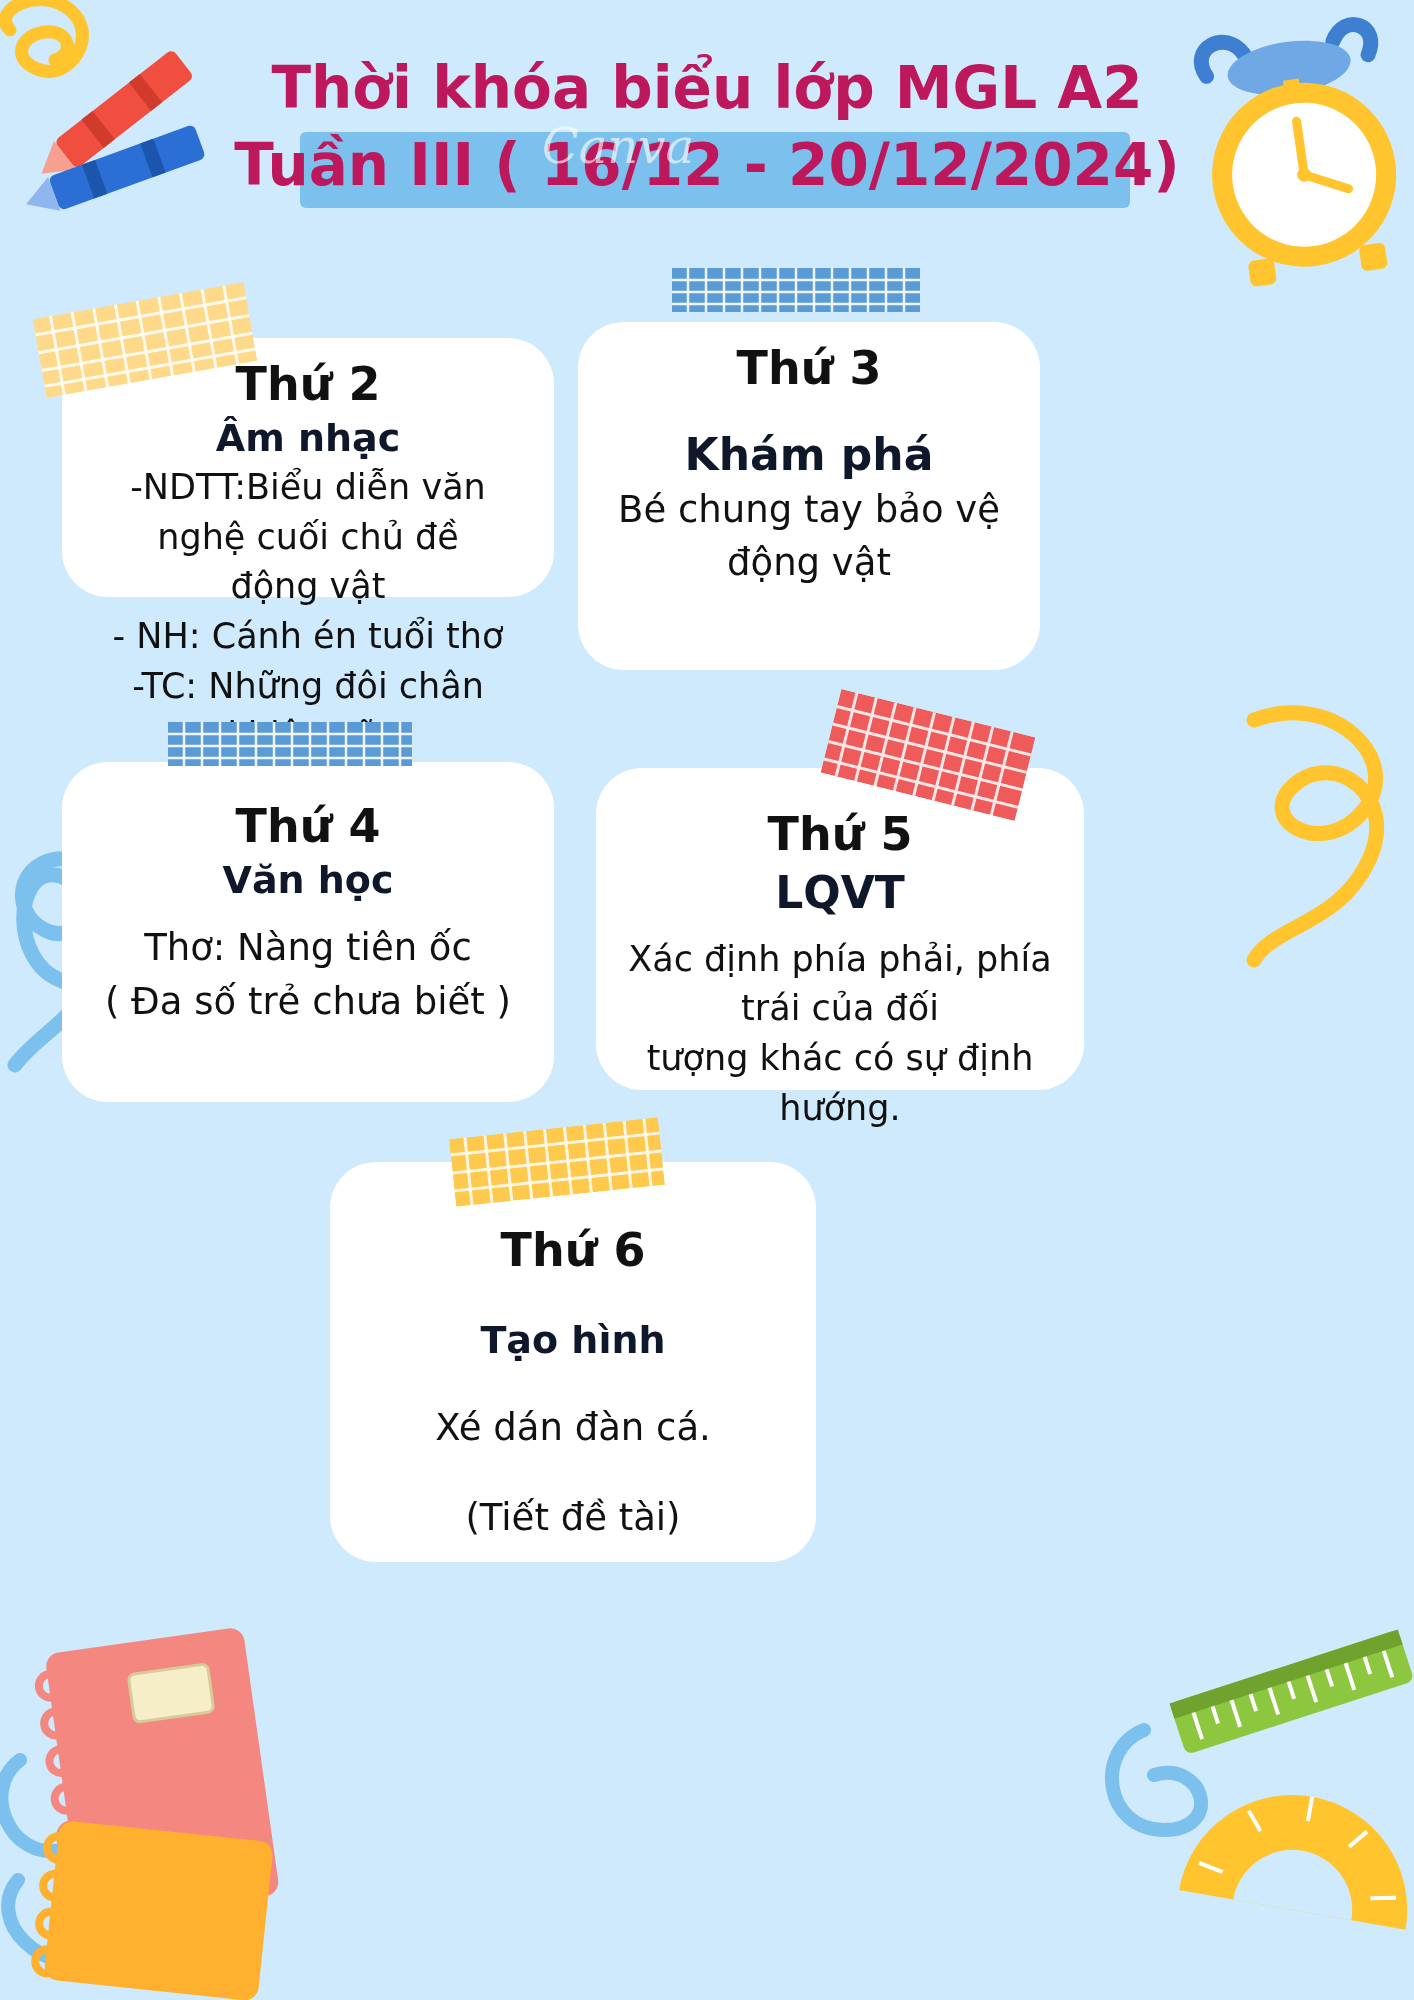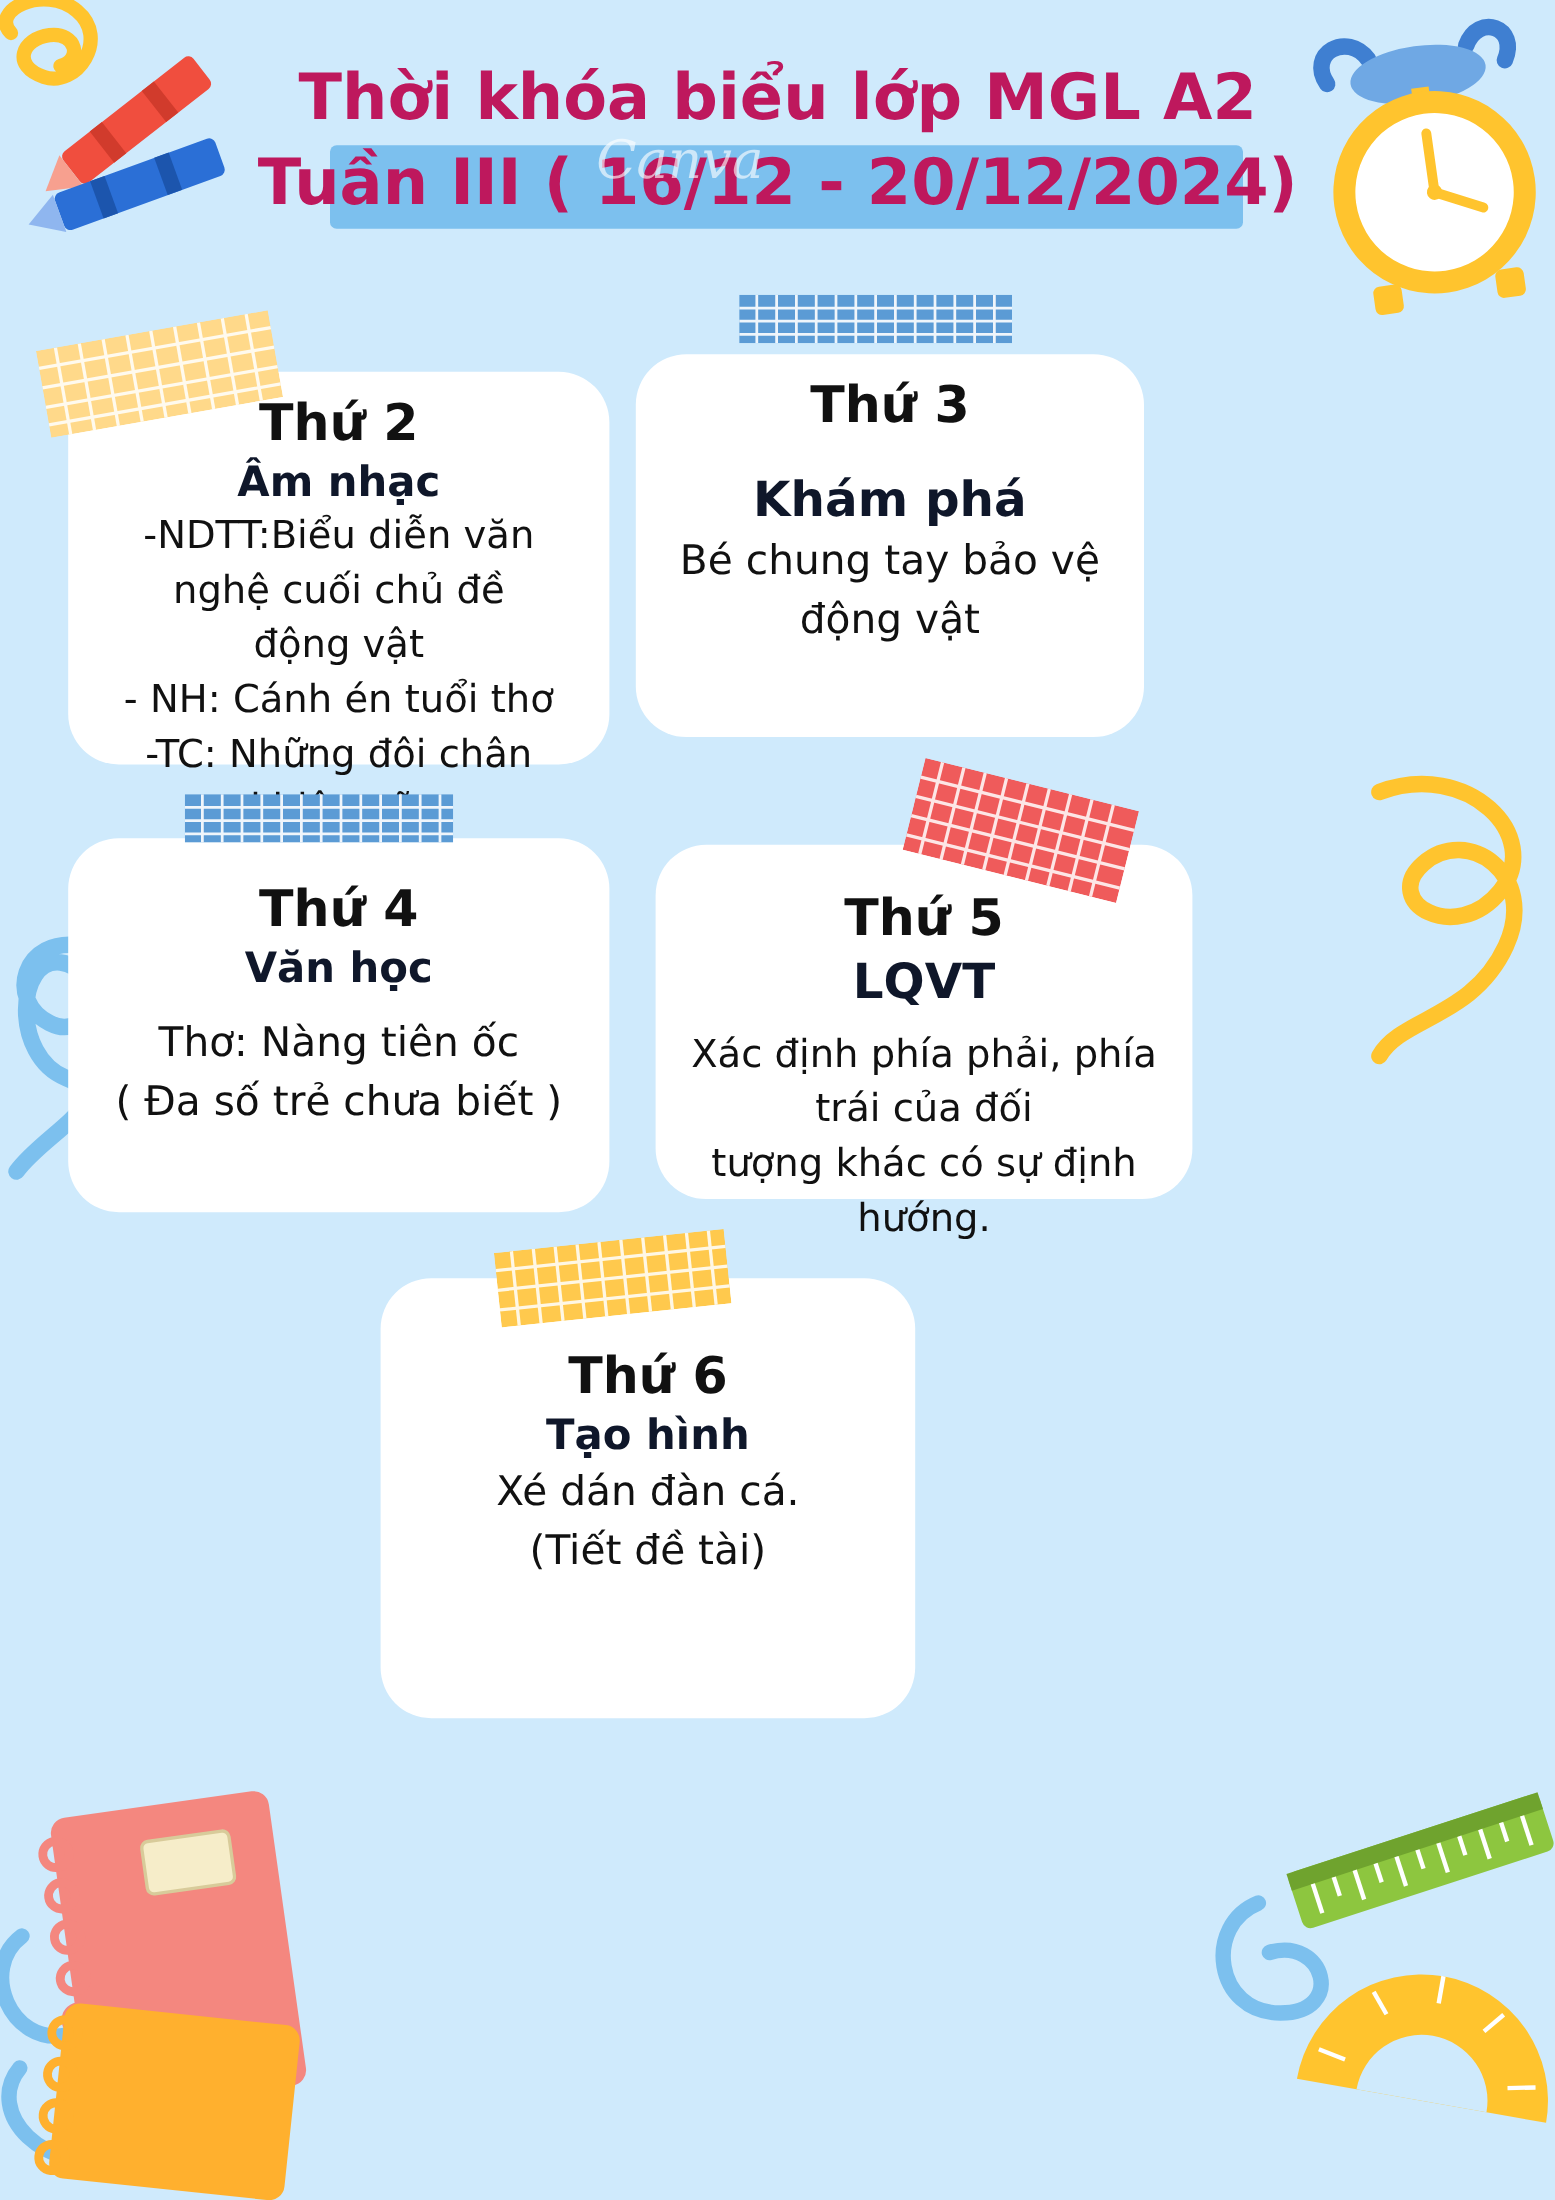--- a/index.html
+++ b/index.html
@@ -93,25 +93,25 @@
   .tape {
     position: absolute;
     z-index: 5;
   }
   .tape-grid {
     width: 100%;
     height: 100%;
   }
 
   
-  #card-mon  { left: 62px;  top: 338px;  width: 492px; height: 357px; }
+  #card-mon  { left: 62px;  top: 338px;  width: 492px; height: 259px; }
   #card-tue  { left: 578px; top: 322px;  width: 462px; height: 348px; }
   #card-wed  { left: 62px;  top: 762px;  width: 492px; height: 340px; }
   #card-thu  { left: 596px; top: 768px;  width: 488px; height: 322px; }
-  #card-fri  { left: 346px; top: 1162px; width: 486px; height: 400px; }
+  #card-fri  { left: 330px; top: 1162px; width: 486px; height: 400px; gap: 36px; }
 
   #tape-mon { left: 38px;  top: 300px;  width: 214px; height: 80px; transform: rotate(-10deg); }
   #tape-tue { left: 672px; top: 268px;  width: 248px; height: 44px; }
   #tape-wed { left: 168px; top: 722px;  width: 244px; height: 44px; }
   #tape-thu { left: 828px; top: 712px;  width: 200px; height: 86px; transform: rotate(14deg); }
   #tape-fri { left: 452px; top: 1128px; width: 210px; height: 68px; transform: rotate(-6deg); }
 </style>
 </head>
 <body>
 

